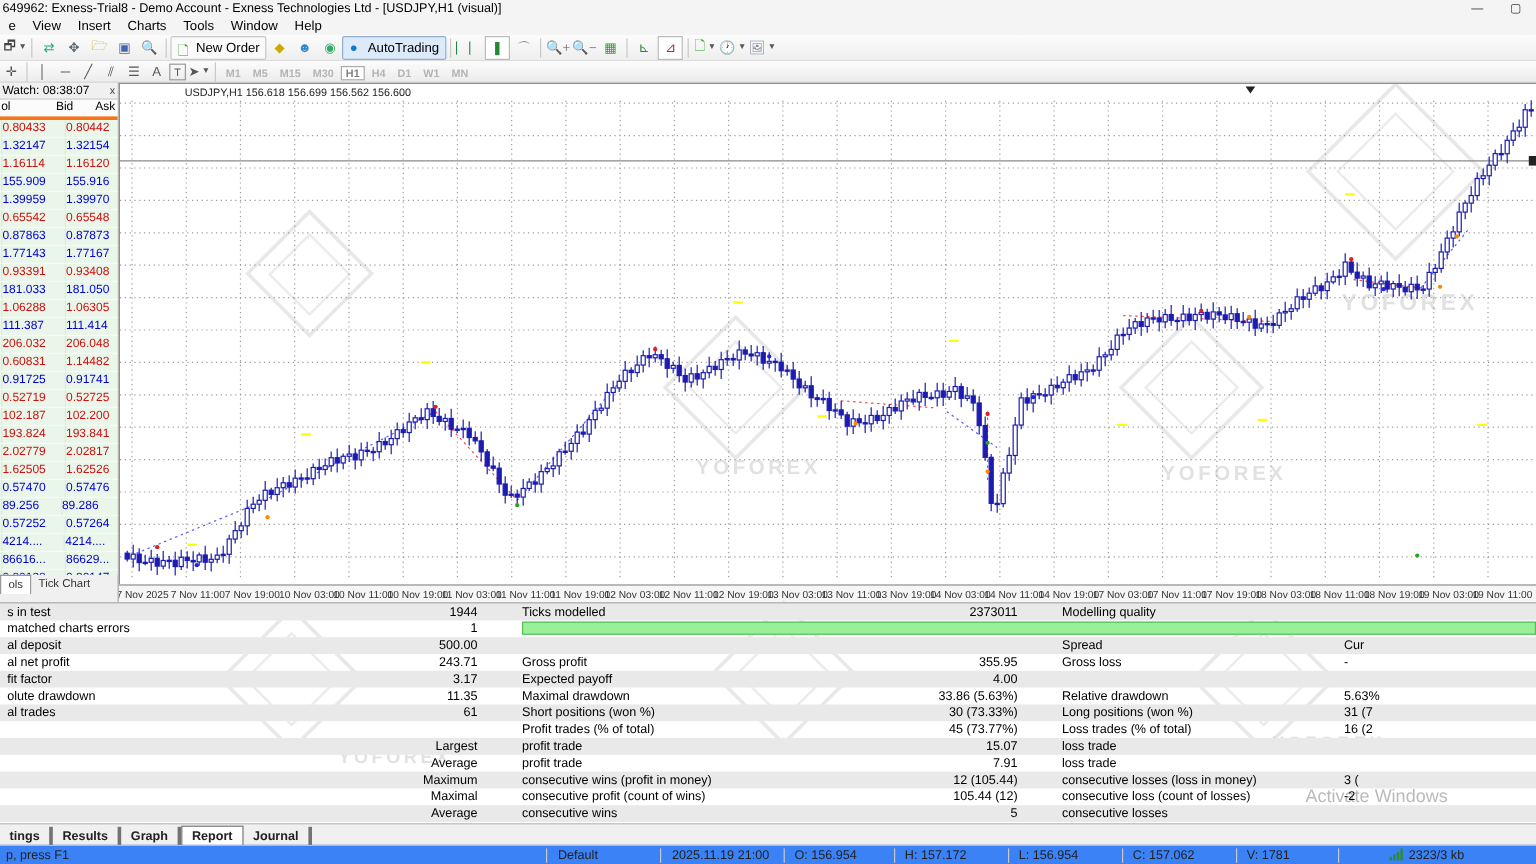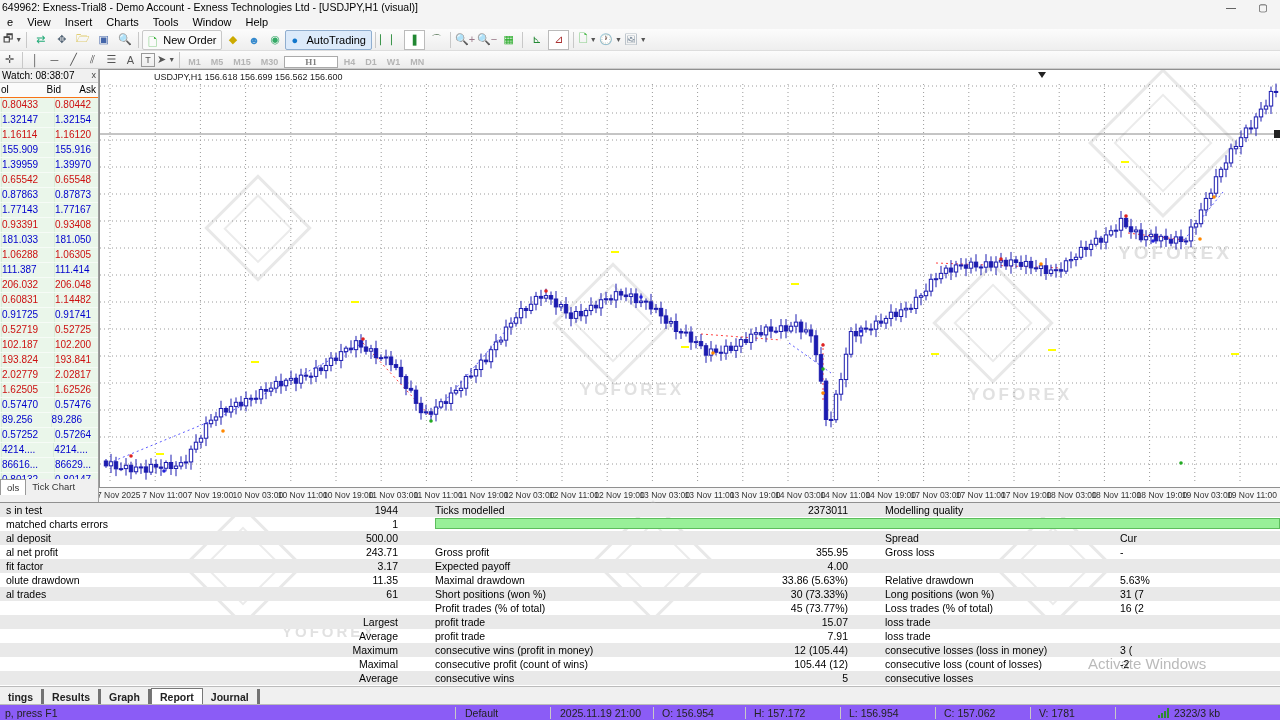--- a/index.html
+++ b/index.html
@@ -22,27 +22,27 @@
   .tbtn{display:inline-flex;align-items:center;justify-content:center;min-width:19px;height:18px;margin:0 1px;
         font-size:11px;color:#444;}
   .tbtn2{display:inline-flex;align-items:center;justify-content:center;min-width:17px;height:15px;margin:0 1px;
         font-size:11px;color:#555;}
   .sep{width:1px;height:16px;background:#c8c8c8;margin:0 3px;display:inline-block;}
   .labelbtn{display:inline-flex;align-items:center;gap:3px;padding:1px 5px;font-size:11px;border:1px solid #c8c8c8;
             border-radius:2px;background:#fafafa;height:16px;}
   .labelbtn.pressed{background:#dceafa;border-color:#90aecf;}
   .dd{font-size:7px;color:#555;margin-left:2px;}
   .tf{font-size:9px;font-weight:bold;color:#b4b4b4;padding:1px 4px;margin:0 1px;}
-  .tf.active{color:#808080;border:1px solid #aaa;background:#fff;padding:0 20px;font-family:Liberation Serif, serif;}
+  .tf.active{color:#808080;border:1px solid #aaa;background:#fff;padding:0 3px;}
   .micon{display:inline-block;width:12px;height:12px;position:relative;}
   
   #mw{left:0;top:69px;width:99px;height:433px;background:#f0f0f0;border-right:1px solid #a0a0a0;box-sizing:border-box;}
   #mw-header{height:13px;background:#f0f0f0;font-size:10px;line-height:13px;padding-left:2px;position:relative;border-bottom:1px solid #d0d0d0;}
   #mw-close{position:absolute;right:2px;top:0;font-size:9px;color:#444;}
-  #mw-cols{height:14px;background:#fbfbfb;border-bottom:1px solid #f97316;font-size:10px;display:flex;}
+  #mw-cols{height:14px;background:#fbfbfb;border-bottom:3px solid #f97316;font-size:10px;display:flex;}
   #mw-cols span{line-height:14px;}
   .mw-row{display:flex;height:14px;background:#eaf6ea;border-bottom:1px solid #f6fbf6;font-size:10px;}
   .mw-sym{width:28px;padding-left:1px;border-right:1px solid #d9ecd9;line-height:13px;overflow:hidden;white-space:nowrap;}
   .mw-bid,.mw-ask{width:34px;text-align:right;padding-right:18px;border-right:1px solid #d9ecd9;line-height:13px;}
   .up{color:#0000cc;} .down{color:#cc1111;}
   #mw-tabs{position:absolute;left:0;top:479px;width:99px;height:16px;background:#f0f0f0;font-size:9.5px;display:flex;border-right:1px solid #a0a0a0;box-sizing:border-box;}
   .mwtab{padding:1px 6px;line-height:13px;color:#333;}
   .mwtab.active{background:#fff;border:1px solid #999;border-bottom:none;}
   
   #chart{left:99px;top:69px;width:1181px;height:418px;background:#fff;border-top:1px solid #909090;border-left:1px solid #909090;box-sizing:border-box;overflow:hidden;}
@@ -63,21 +63,21 @@
   .rb{position:absolute;left:435px;top:0;}
   .rbv{position:absolute;left:700px;width:148px;top:0;text-align:right;}
   .rc{position:absolute;left:885px;top:0;}
   .rcv{position:absolute;left:1120px;width:152px;top:0;text-align:left;}
   #mq-bar{position:absolute;left:435px;top:1px;width:845px;height:11px;background:#98f098;border:1px solid #5dbd5d;box-sizing:border-box;}
   
   #ttabs{left:0;top:686px;width:1280px;height:18px;background:#f0f0f0;border-top:1px solid #bbb;display:flex;align-items:flex-end;font-size:10.5px;}
   .ttab{padding:1px 8px;line-height:14px;color:#222;border-right:3px solid #737373;font-weight:bold;}
   .ttab.active{background:#fff;border:1px solid #777;font-weight:bold;margin-bottom:-1px;}
   
-  #statusbar{left:0;top:704px;width:1280px;height:16px;background:#8b5cf6;border-top:1px solid #bbb;font-size:10.5px;color:#222;}
+  #statusbar{left:0;top:704px;width:1280px;height:16px;background:#3b82f6;border-top:1px solid #bbb;font-size:10.5px;color:#222;}
   .sb{position:absolute;top:1px;line-height:14px;white-space:nowrap;}
   .sbsep{position:absolute;top:2px;width:1px;height:12px;background:#c8c8c8;}
   #sb-signal{display:inline-block;width:13px;height:10px;position:relative;margin-right:3px;vertical-align:-1px;}
   #sb-signal i{position:absolute;bottom:0;width:2px;background:#2e8b2e;}
   
   #act1{position:absolute;left:1088px;top:655px;font-size:15px;color:rgba(130,130,130,.55);}
   #act2{position:absolute;left:1066px;top:673px;font-size:10px;color:rgba(150,150,150,.5);}
 </style>
 </head>
 <body>

